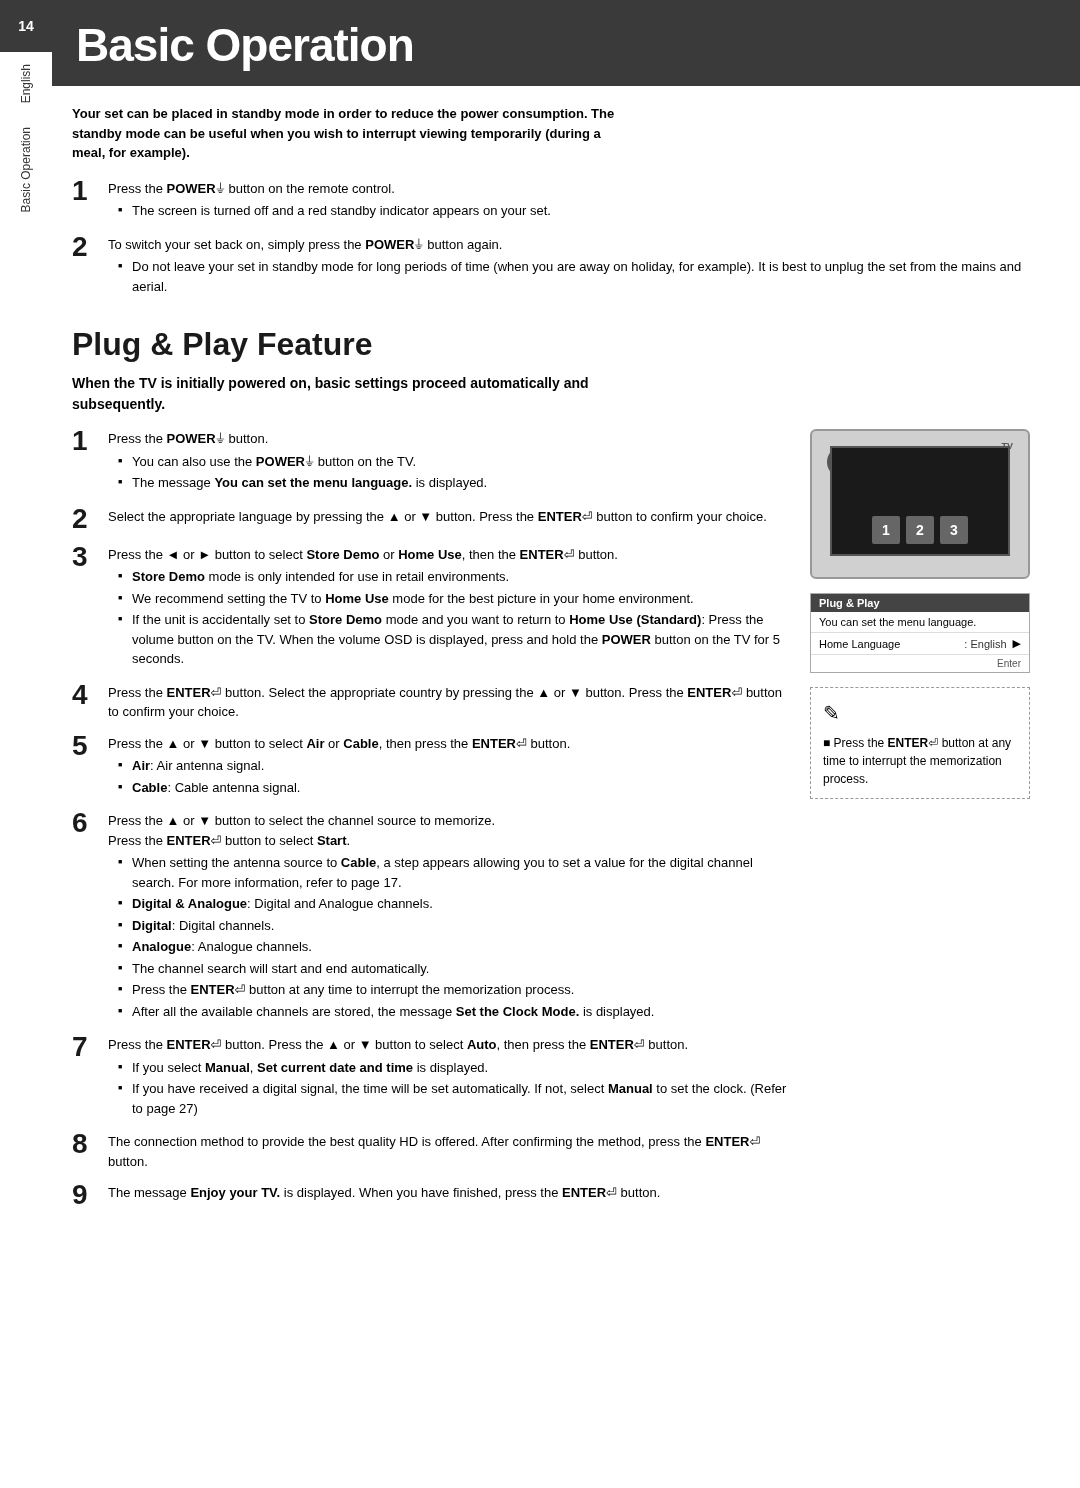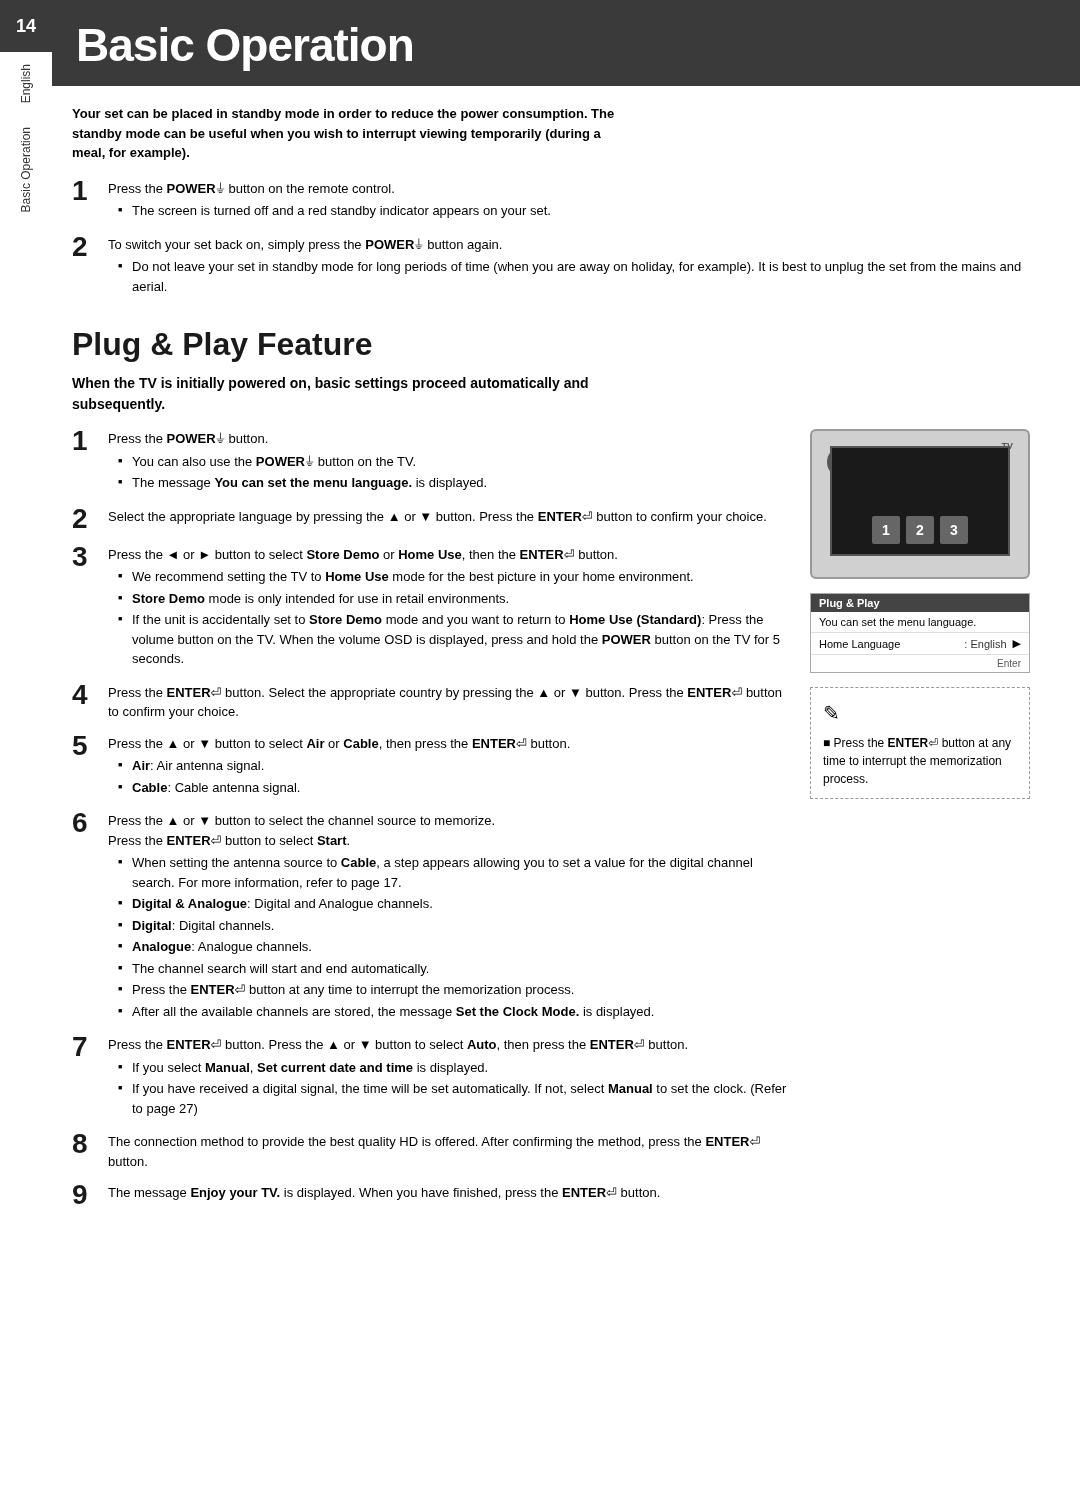--- a/index.html
+++ b/index.html
@@ -21,21 +21,21 @@
       flex-direction: column;
       align-items: center;
       padding-top: 0;
       flex-shrink: 0;
     }
     .page-number-box {
       width: 52px;
       height: 52px;
       background: #3a3a3a;
       color: #fff;
-      font-size: 18px;
+      font-size: 14px;
       font-weight: bold;
       display: flex;
       align-items: center;
       justify-content: center;
     }
     .sidebar-label-english {
       writing-mode: vertical-rl;
       transform: rotate(180deg);
       font-size: 12px;
       color: #333;
@@ -357,22 +357,22 @@
           <div class="step-content">
             <span>Select the appropriate language by pressing the ▲ or ▼ button. Press the <strong>ENTER</strong>⏎ button to confirm your choice.</span>
           </div>
         </div>
 
         <div class="step">
           <div class="step-number">3</div>
           <div class="step-content">
             <span>Press the ◄ or ► button to select <strong>Store Demo</strong> or <strong>Home Use</strong>, then the <strong>ENTER</strong>⏎ button.</span>
             <ul class="bullet-list">
+              <li><strong>Store Demo</strong> mode is only intended for use in retail environments.</li>
               <li>We recommend setting the TV to <strong>Home Use</strong> mode for the best picture in your home environment.</li>
-              <li><strong>Store Demo</strong> mode is only intended for use in retail environments.</li>
               <li>If the unit is accidentally set to <strong>Store Demo</strong> mode and you want to return to <strong>Home Use (Standard)</strong>: Press the volume button on the TV. When the volume OSD is displayed, press and hold the <strong>POWER</strong> button on the TV for 5 seconds.</li>
             </ul>
           </div>
         </div>
 
         <div class="step">
           <div class="step-number">4</div>
           <div class="step-content">
             <span>Press the <strong>ENTER</strong>⏎ button. Select the appropriate country by pressing the ▲ or ▼ button. Press the <strong>ENTER</strong>⏎ button to confirm your choice.</span>
           </div>

